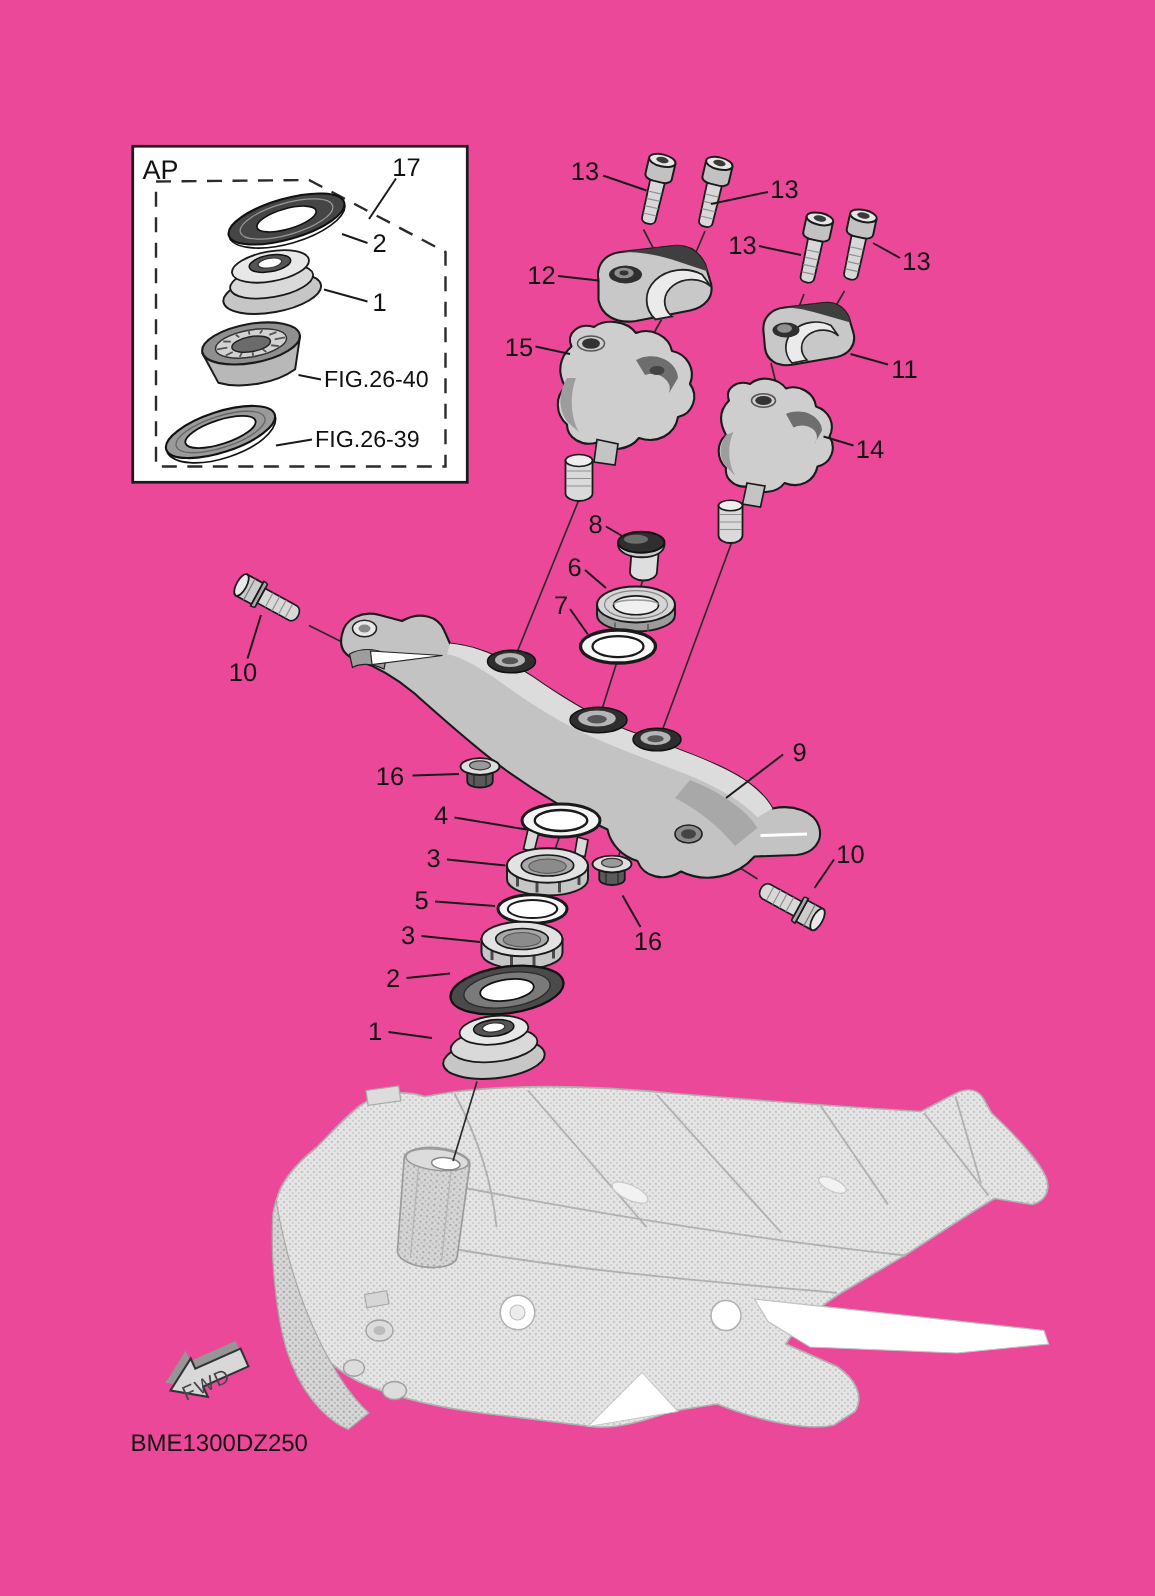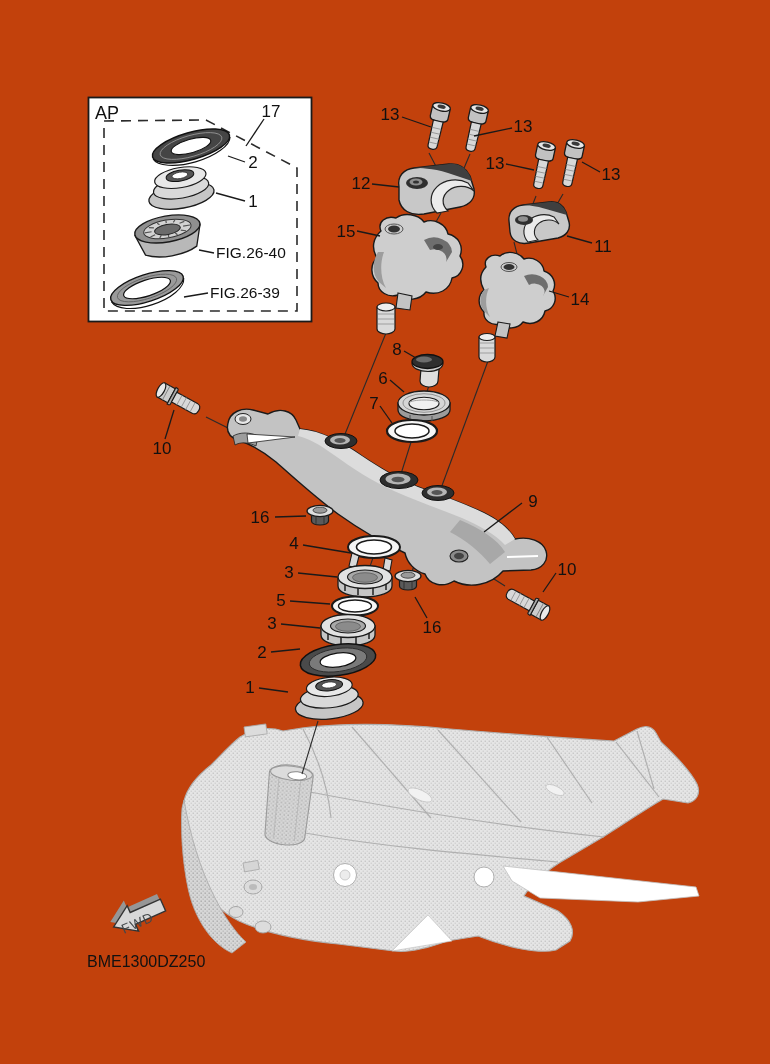--- a/index.html
+++ b/index.html
@@ -1,16 +1,16 @@
 <!DOCTYPE html>
 <html><head>
 <meta charset="utf-8">
 <style>
   html,body{margin:0;padding:0;background:#ffffff;}
-  .page{width:770px;height:1064px;position:relative;background:#c2410c;overflow:hidden;}
+  .page{width:770px;height:1064px;position:relative;background:#ec4899;overflow:hidden;}
   svg{display:block;}
   .lbl{font-family:"Liberation Sans","DejaVu Sans",sans-serif;font-size:17px;fill:#111;}
   .lbl-small{font-family:"Liberation Sans","DejaVu Sans",sans-serif;font-size:15.5px;fill:#111;}
   .lbl-ap{font-family:"Liberation Sans","DejaVu Sans",sans-serif;font-size:18px;fill:#111;}
   .lbl-code{font-family:"Liberation Sans","DejaVu Sans",sans-serif;font-size:16px;fill:#111;}
   .lbl-fwd{font-family:"Liberation Sans","DejaVu Sans",sans-serif;font-size:13.5px;fill:#44484a;letter-spacing:1px;}
   .leader{stroke:#1a1a1a;stroke-width:1.3;fill:none;}
   .axis{stroke:#2a2a2a;stroke-width:1.1;fill:none;}
   .outline{stroke:#1a1a1a;stroke-width:1.4;stroke-linejoin:round;}
 </style>

